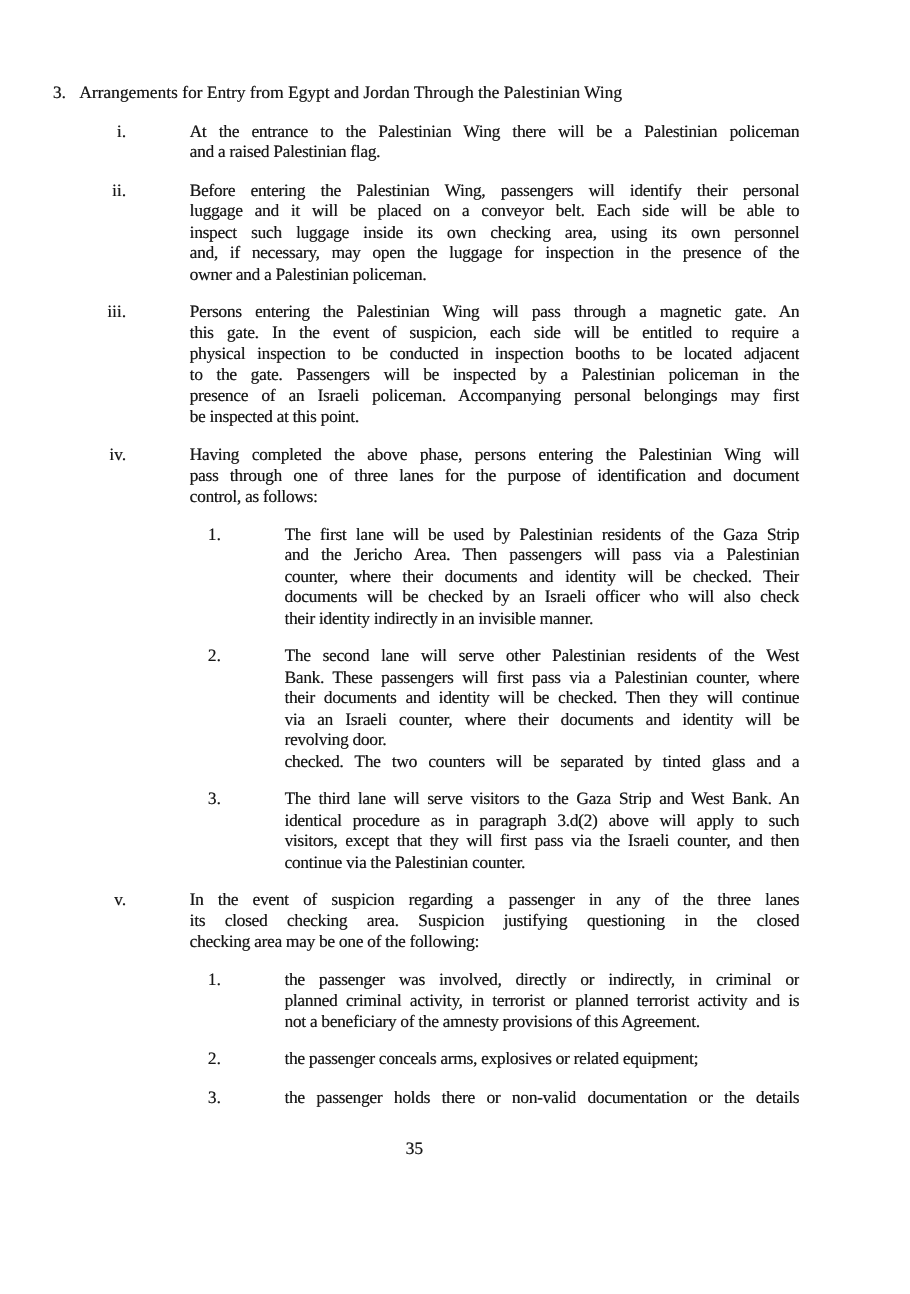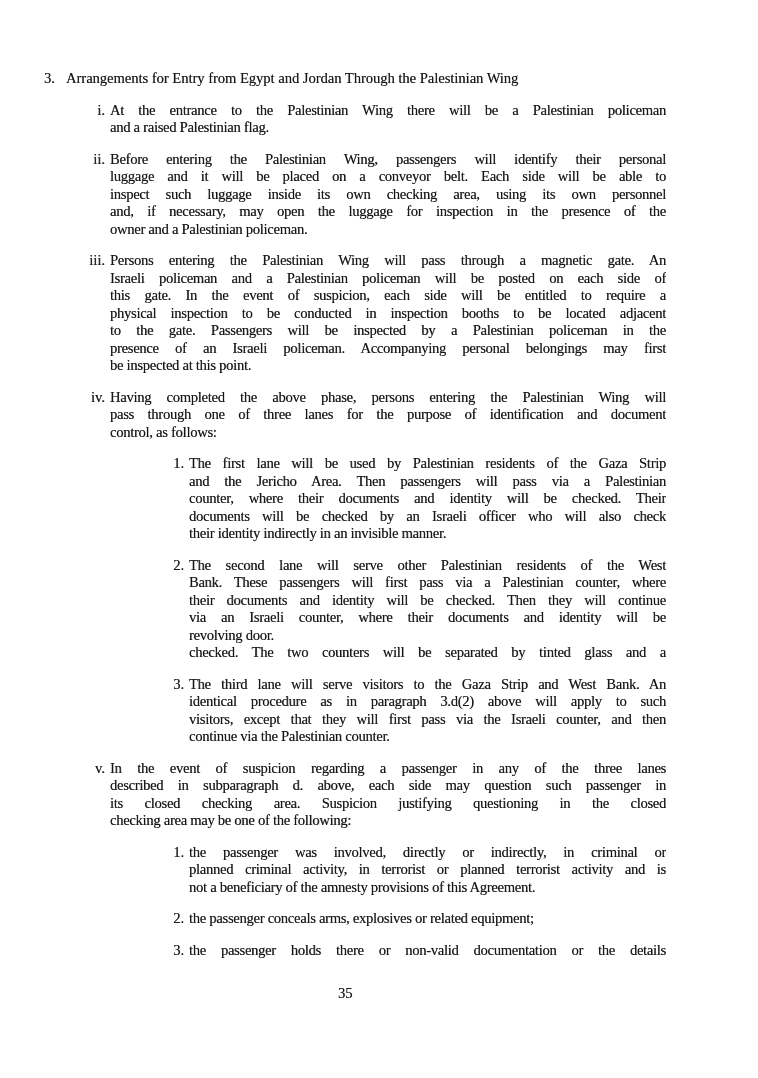--- a/index.html
+++ b/index.html
@@ -51,20 +51,21 @@
     top: 0;
     padding-right: 5px;
     white-space: nowrap;
   }
   .line {
     text-align: justify;
     text-align-last: justify;
     letter-spacing: -0.25px;
     height: 17.5px;
     overflow: hidden;
+    margin-left: 48px;
   }
   .line.last {
     text-align-last: left;
   }
   .pagenum {
     margin-top: 26px;
     margin-left: 338px;
   }
 </style>
 </head>
@@ -84,21 +85,20 @@
         <span class="marker">ii.</span>
         <div class="line">Before entering the Palestinian Wing, passengers will identify their personal</div>
         <div class="line">luggage and it will be placed on a conveyor belt. Each side will be able to</div>
         <div class="line">inspect such luggage inside its own checking area, using its own personnel</div>
         <div class="line">and, if necessary, may open the luggage for inspection in the presence of the</div>
         <div class="line last">owner and a Palestinian policeman.</div>
       </div>
       <div class="block roman">
         <span class="marker">iii.</span>
         <div class="line">Persons entering the Palestinian Wing will pass through a magnetic gate. An</div>
-        <div class="line">Israeli policeman and a Palestinian policeman will be posted on each side of</div>
         <div class="line">this gate. In the event of suspicion, each side will be entitled to require a</div>
         <div class="line">physical inspection to be conducted in inspection booths to be located adjacent</div>
         <div class="line">to the gate. Passengers will be inspected by a Palestinian policeman in the</div>
         <div class="line">presence of an Israeli policeman. Accompanying personal belongings may first</div>
         <div class="line last">be inspected at this point.</div>
       </div>
       <div class="block roman">
         <span class="marker">iv.</span>
         <div class="line">Having completed the above phase, persons entering the Palestinian Wing will</div>
         <div class="line">pass through one of three lanes for the purpose of identification and document</div>
@@ -124,21 +124,20 @@
       <div class="block sub">
         <span class="marker">3.</span>
         <div class="line">The third lane will serve visitors to the Gaza Strip and West Bank. An</div>
         <div class="line">identical procedure as in paragraph 3.d(2) above will apply to such</div>
         <div class="line">visitors, except that they will first pass via the Israeli counter, and then</div>
         <div class="line last">continue via the Palestinian counter.</div>
       </div>
       <div class="block roman">
         <span class="marker">v.</span>
         <div class="line">In the event of suspicion regarding a passenger in any of the three lanes</div>
-        <div class="line">described in subparagraph d. above, each side may question such passenger in</div>
         <div class="line">its closed checking area. Suspicion justifying questioning in the closed</div>
         <div class="line last">checking area may be one of the following:</div>
       </div>
       <div class="block sub">
         <span class="marker">1.</span>
         <div class="line">the passenger was involved, directly or indirectly, in criminal or</div>
         <div class="line">planned criminal activity, in terrorist or planned terrorist activity and is</div>
         <div class="line last">not a beneficiary of the amnesty provisions of this Agreement.</div>
       </div>
       <div class="block sub">

